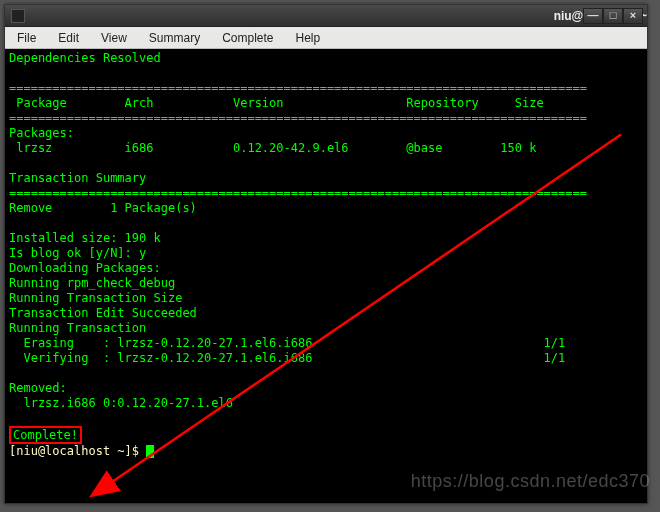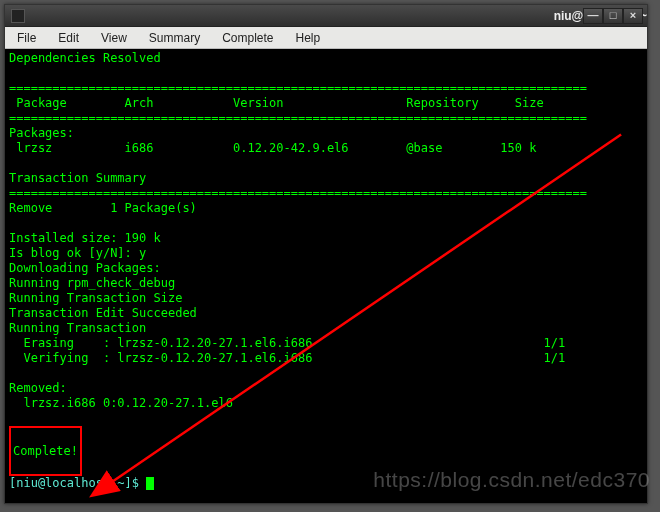--- a/index.html
+++ b/index.html
@@ -81,38 +81,38 @@
     white-space: pre;
     overflow: hidden;
     position: relative;
   }
   .sep {
     color: #00ff00;
     letter-spacing: 0;
   }
   .complete-box {
     border: 2px solid #ff0000;
-    padding: 16px 2px;
+    padding: 0 2px;
     display: inline-block;
     line-height: 14px;
   }
-  .prompt-user { color: #5eead4; }
+  .prompt-user { color: #fef9c3; }
   .cursor {
     display: inline-block;
     width: 8px; height: 13px;
     background: #00ff00;
     vertical-align: text-bottom;
   }
   .watermark {
     position: absolute;
     right: 10px;
     bottom: 20px;
     color: rgba(200,200,200,0.35);
     font-family: sans-serif;
-    font-size: 21px;
+    font-size: 18px;
     letter-spacing: 0.5px;
     pointer-events: none;
   }
   .arrow-svg {
     position: absolute;
     top: 40px; left: 0;
     width: 100%; height: 100%;
     pointer-events: none;
   }
 </style>

